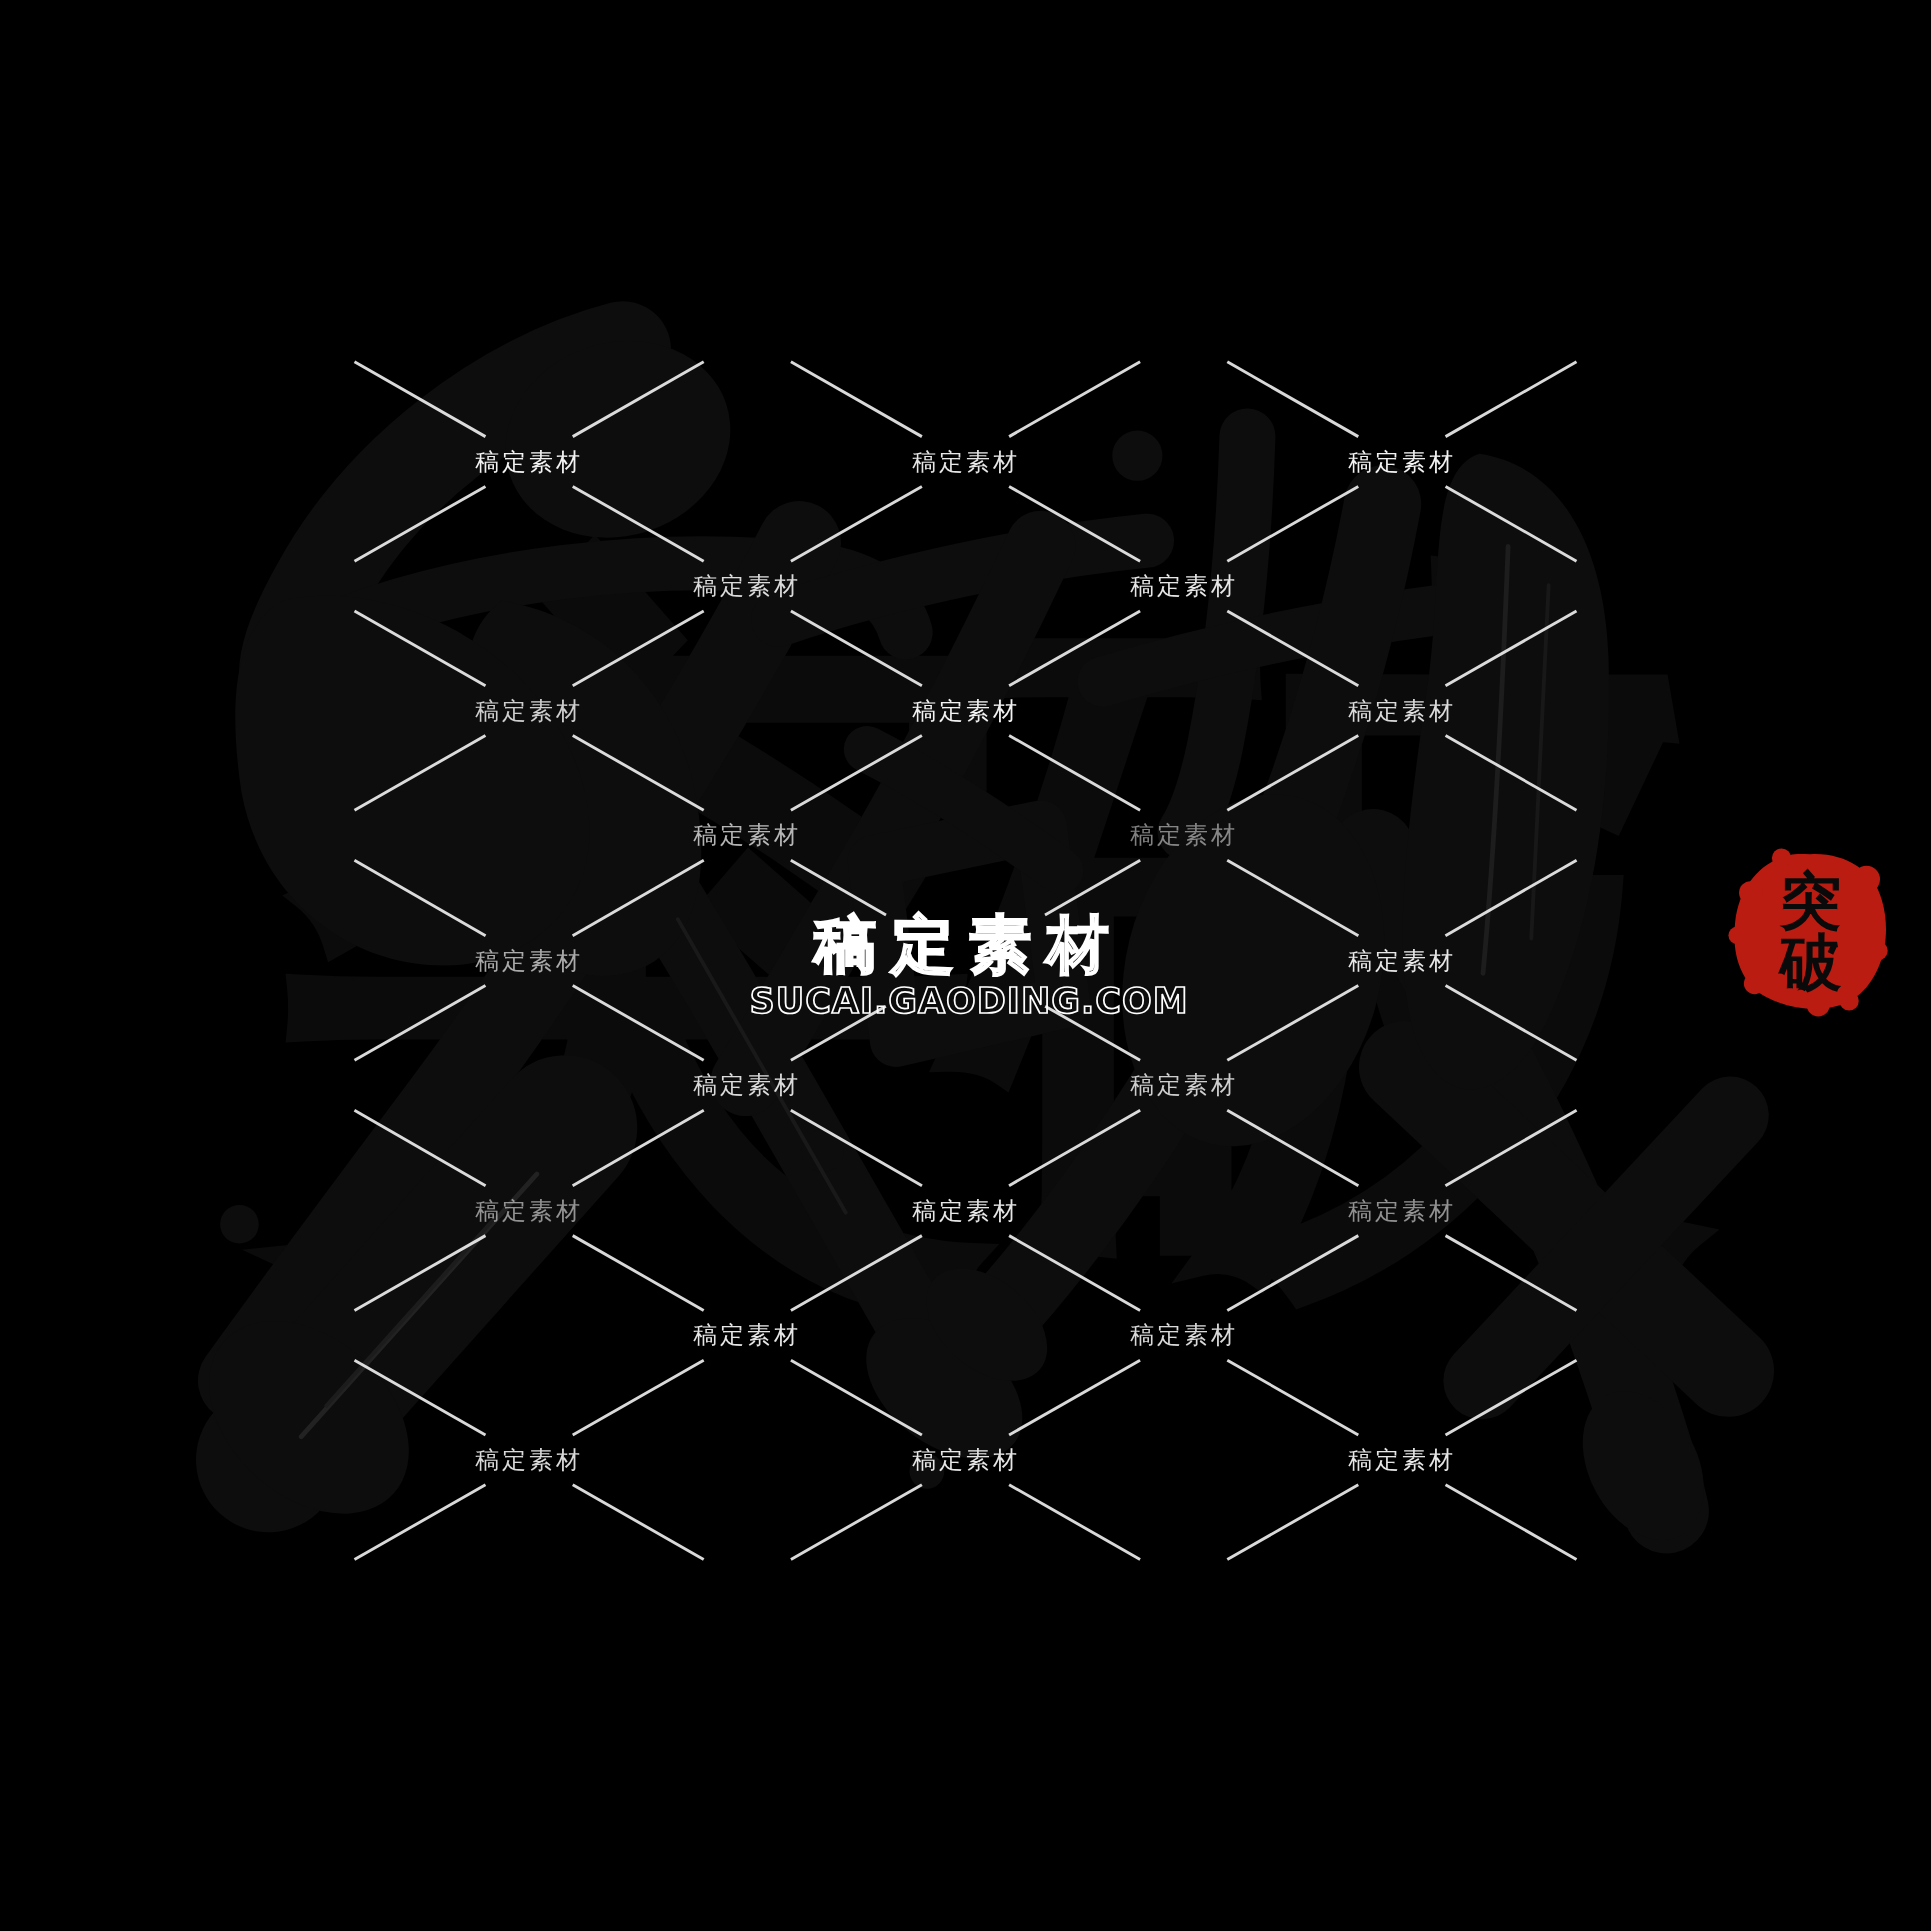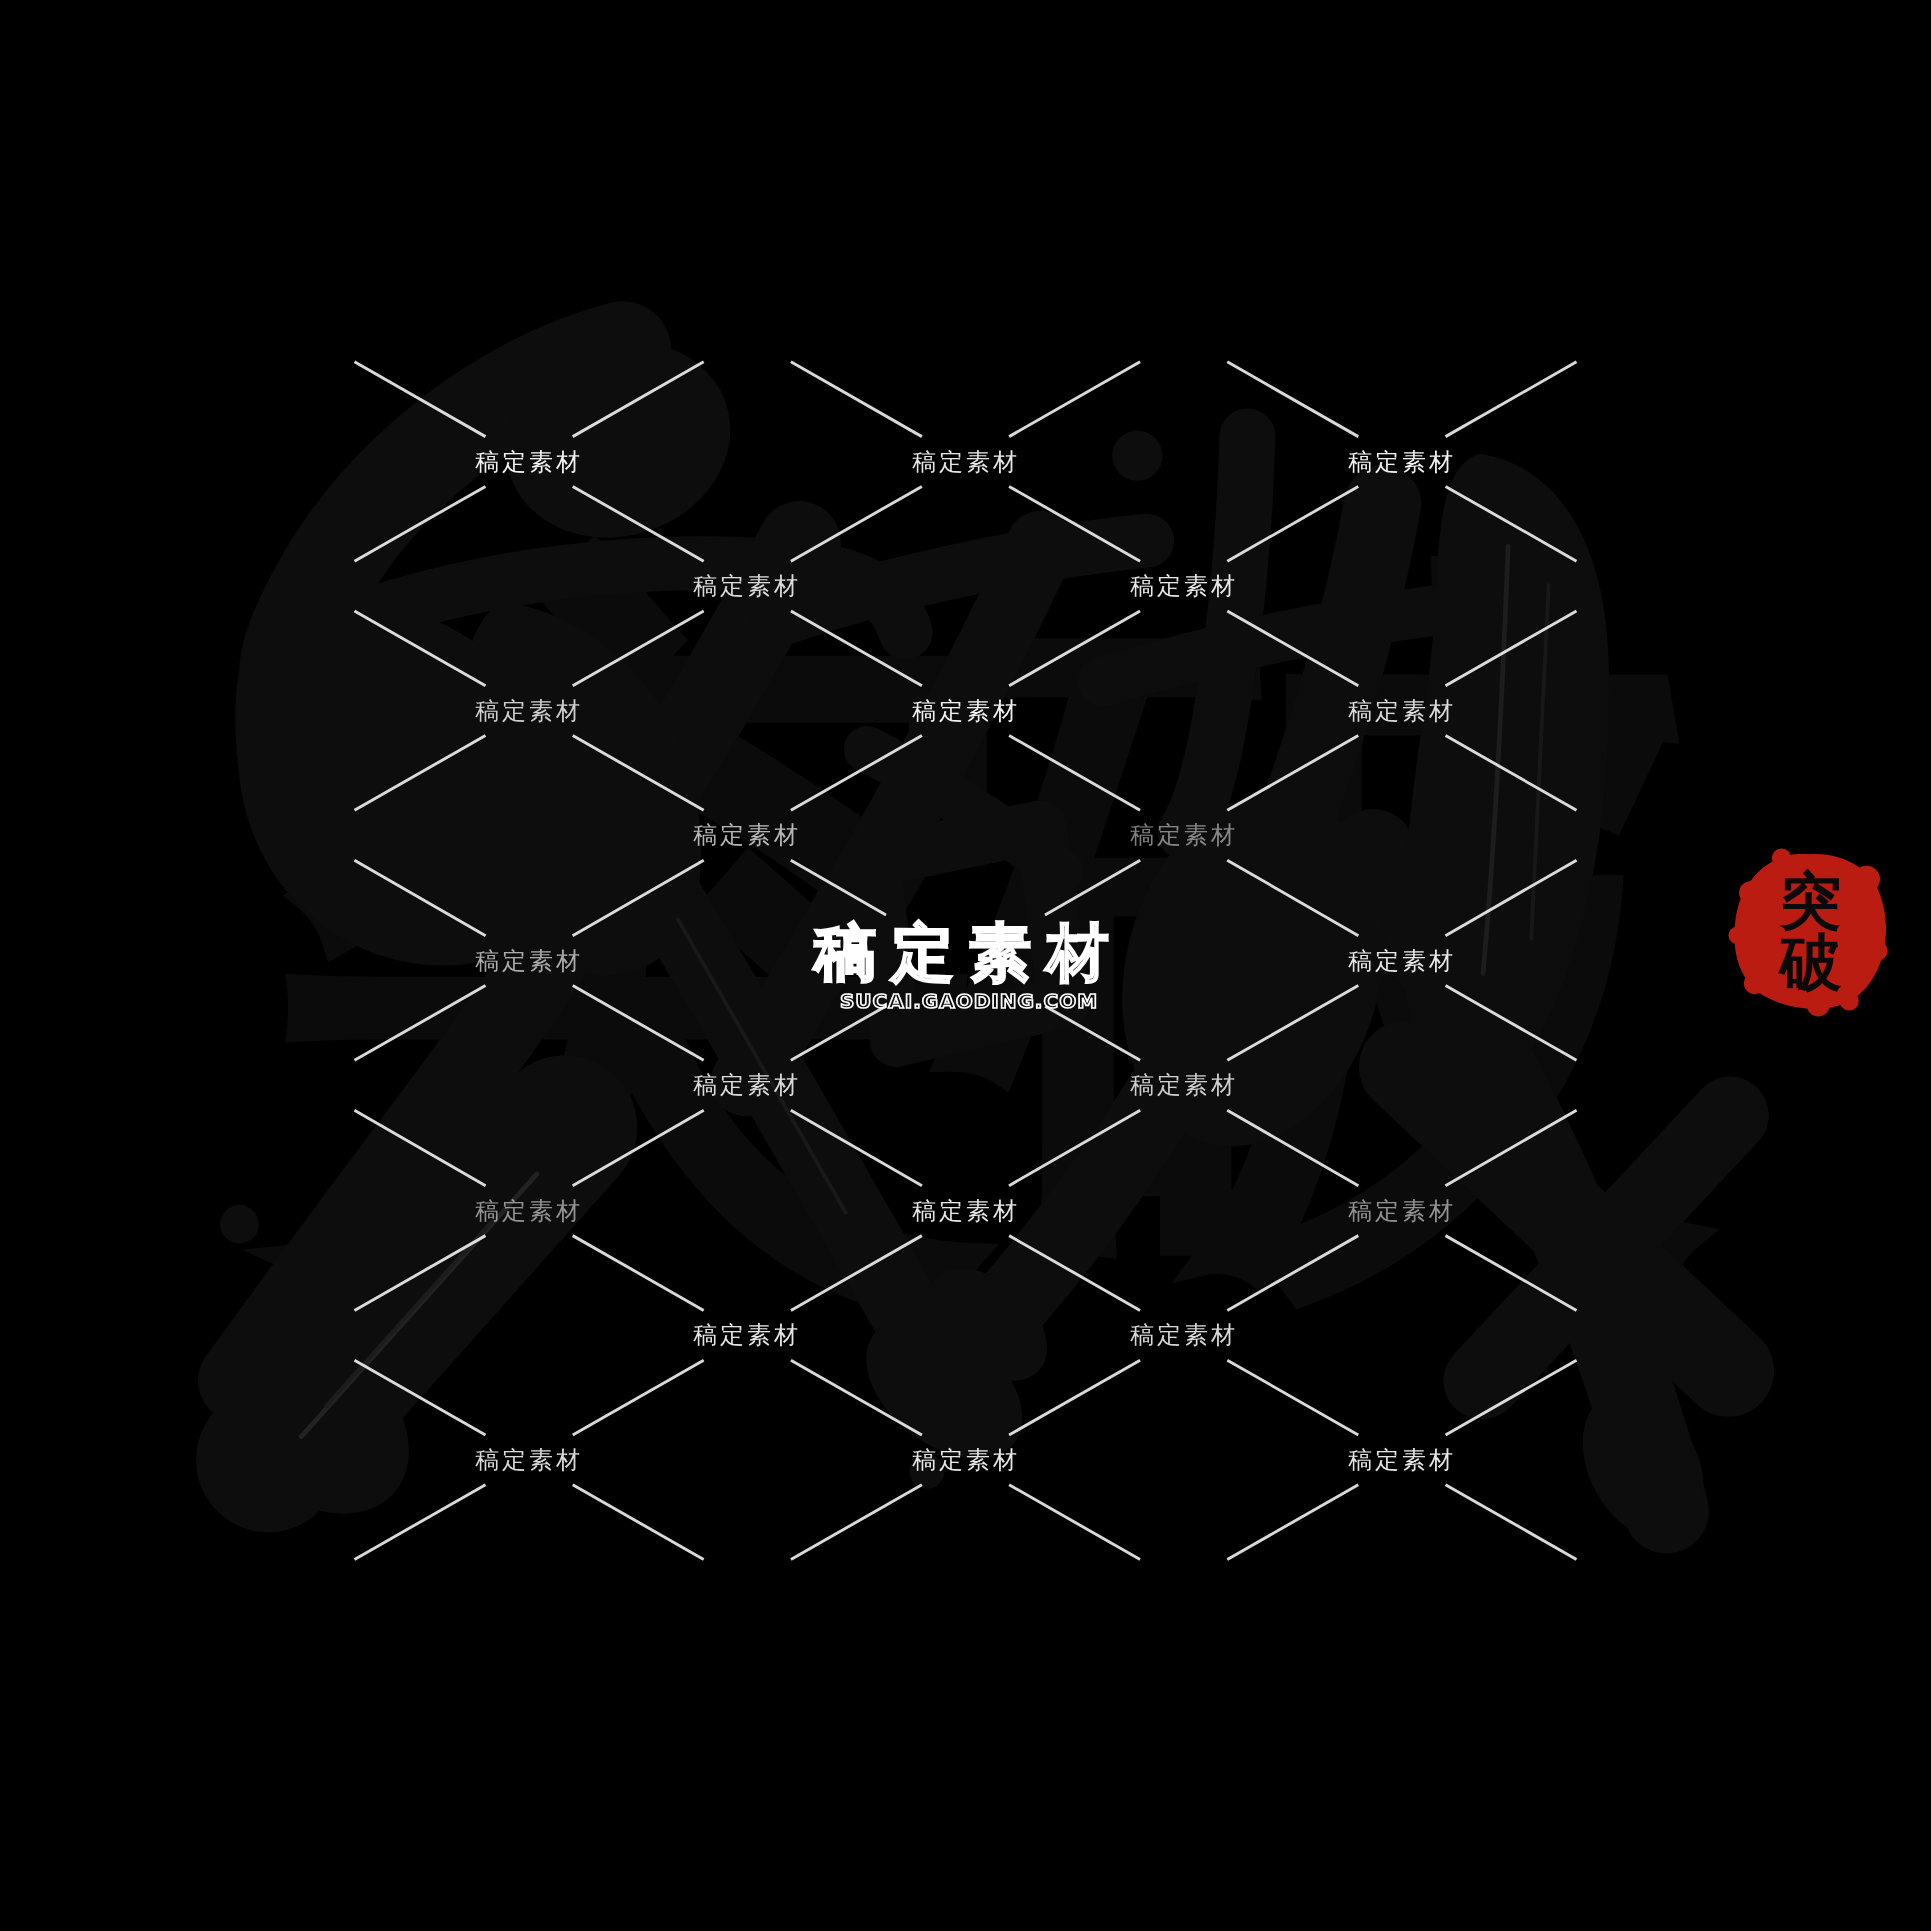--- a/index.html
+++ b/index.html
@@ -53,21 +53,21 @@
     font-size: 62px;
     letter-spacing: 15.4px;
     font-weight: bold;
     color: transparent;
     -webkit-text-stroke: 2.4px #ffffff;
     white-space: nowrap;
     line-height: 1.05;
   }
   #center-wm .url {
     font-family: "DejaVu Sans", "Liberation Sans", sans-serif;
-    font-size: 20px;
+    font-size: 35px;
     font-weight: bold;
     letter-spacing: 1px;
     color: transparent;
     -webkit-text-stroke: 1.7px #ffffff;
     white-space: nowrap;
     margin-top: 3.9px;
   }
   #seal-svg {
     position: absolute;
     left: 1685px; top: 804px;

